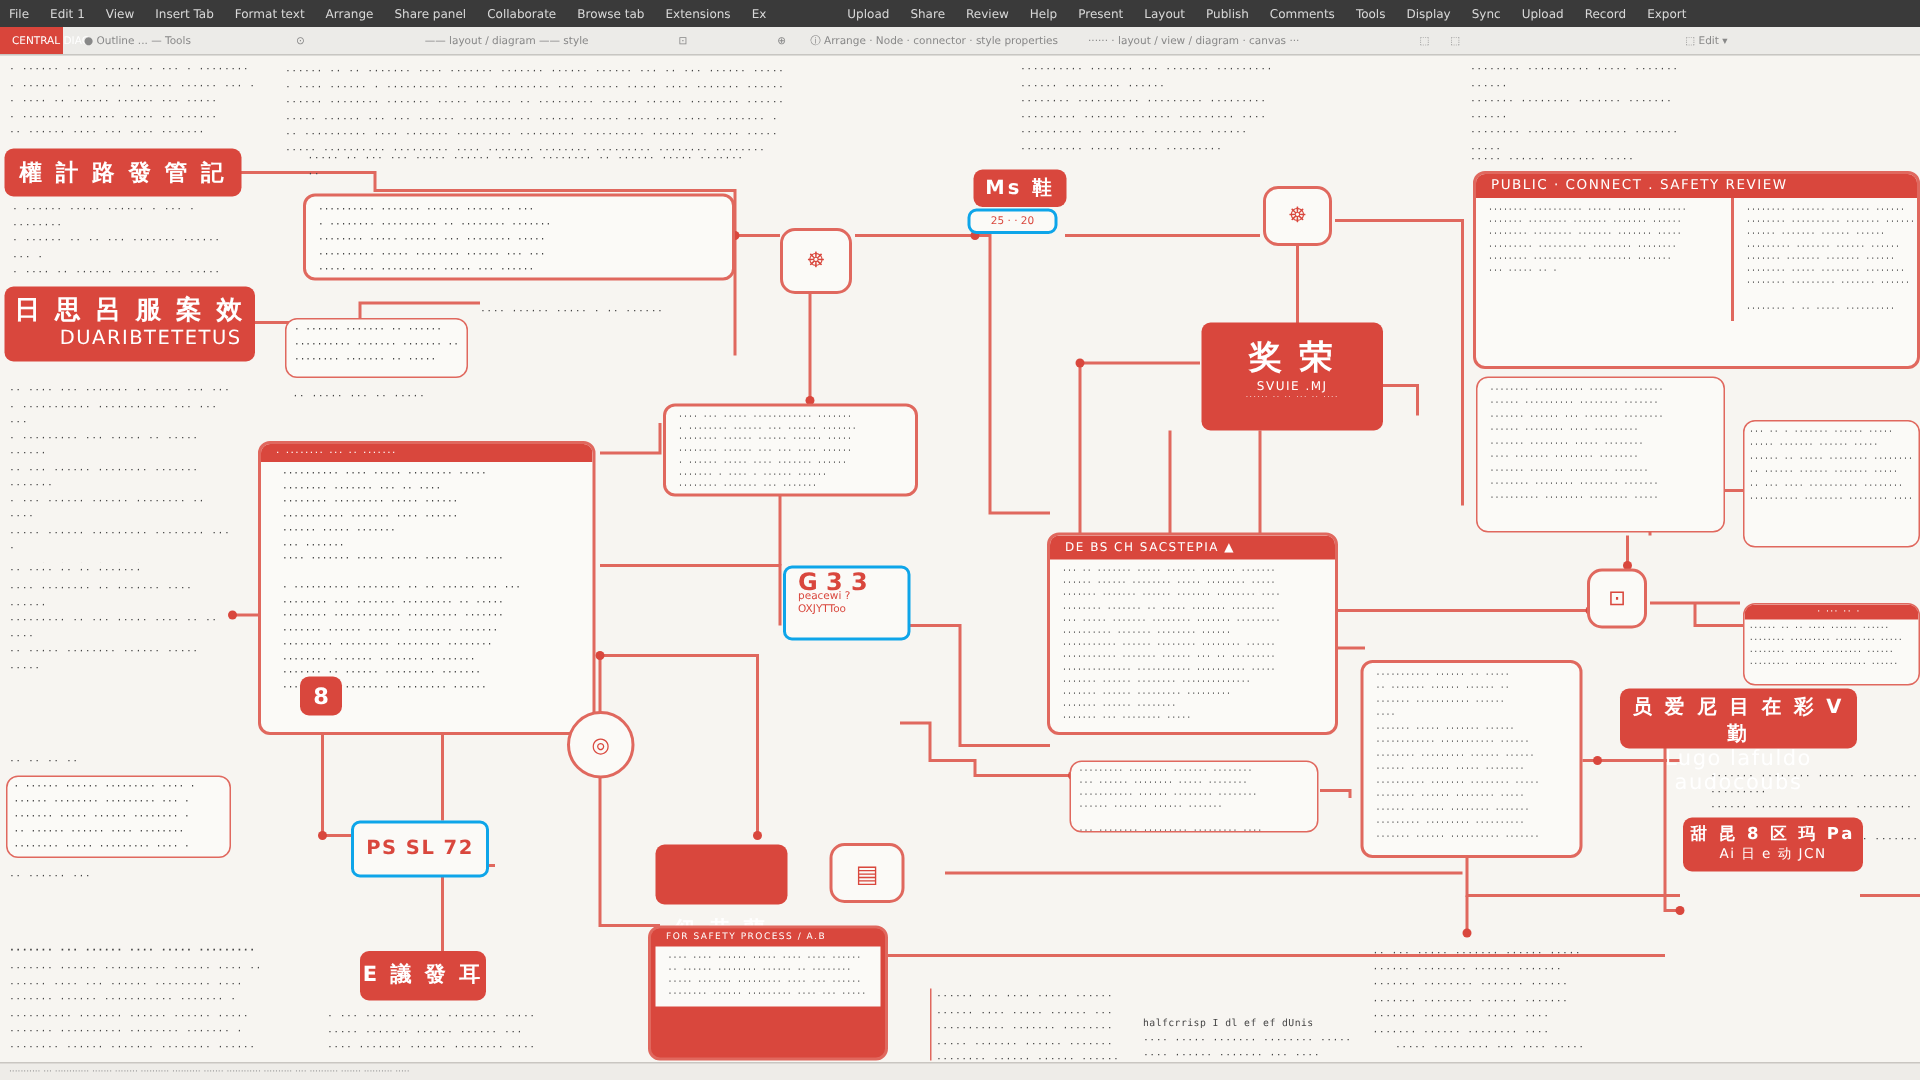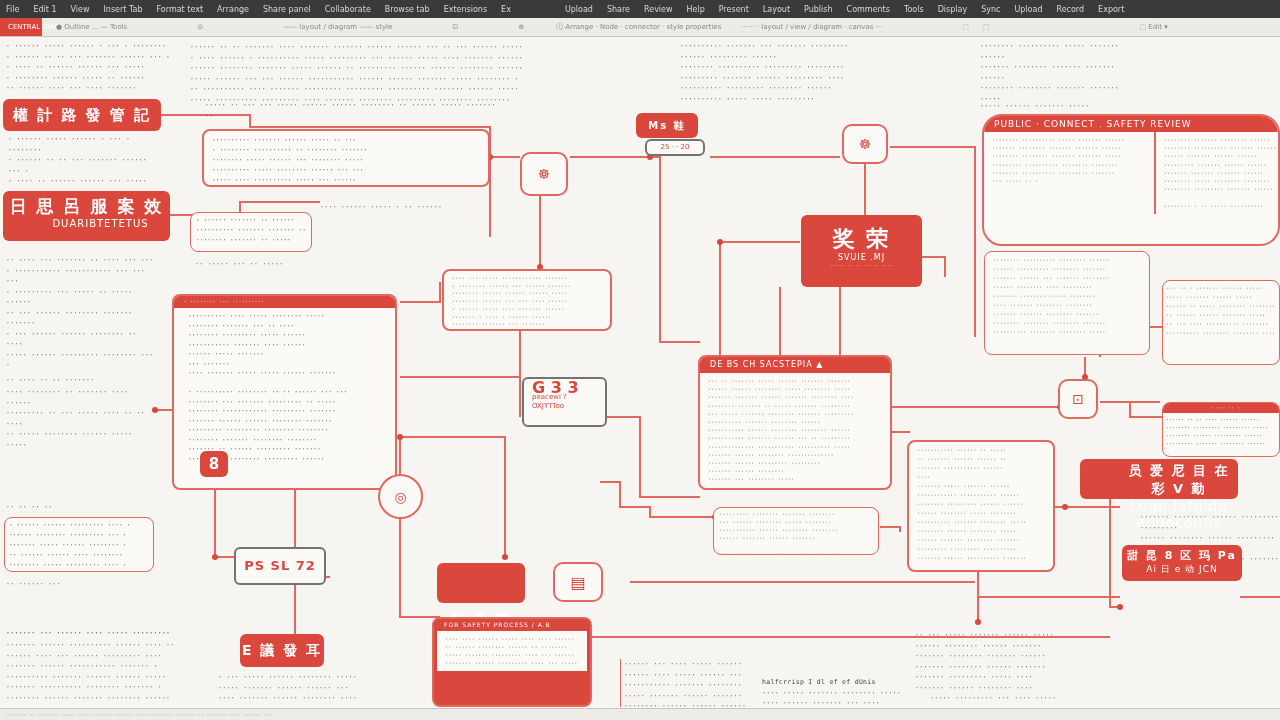--- a/index.html
+++ b/index.html
@@ -11,21 +11,21 @@
   .canvas{position:absolute;left:0;top:37px;width:1280px;height:673px;}
   .bottombar{position:absolute;left:0;top:708px;width:1280px;height:12px;background:#eeece8;border-top:1px solid #c9c6c1;font-size:6px;color:#999;overflow:hidden;white-space:nowrap;line-height:12px;padding-left:6px;}
   svg.wires{position:absolute;left:0;top:0;}
   .txt{position:absolute;font-size:6.5px;line-height:10.5px;color:#444;letter-spacing:0.3px;white-space:pre-line;overflow:hidden;font-family:"DejaVu Sans Mono",monospace;}
   .box{position:absolute;border:2px solid #e0685e;border-radius:8px;background:#fbfaf7;box-sizing:border-box;overflow:hidden;}
   .box .hd{background:#d9473d;color:#fff;font-size:9px;height:16px;line-height:16px;padding-left:10px;letter-spacing:1px;white-space:nowrap;overflow:hidden;}
   .box .bd{font-size:6.3px;line-height:10px;color:#444;padding:4px 8px;white-space:pre-line;font-family:"DejaVu Sans Mono",monospace;}
   .pill{position:absolute;background:#d9473d;color:#fff;border-radius:6px;text-align:center;box-sizing:border-box;font-weight:bold;letter-spacing:2px;}
   .pill .l1{display:block;}
   .pill .l2{display:block;font-weight:normal;letter-spacing:1px;}
-  .outline-pill{position:absolute;border:2px solid #737373;border-radius:6px;color:#d9473d;text-align:center;background:#fbfaf7;box-sizing:border-box;font-weight:bold;}
+  .outline-pill{position:absolute;border:2px solid #0ea5e9;border-radius:6px;color:#d9473d;text-align:center;background:#fbfaf7;box-sizing:border-box;font-weight:bold;}
   .node{position:absolute;border:2px solid #e0685e;border-radius:10px;background:#fbfaf7;box-sizing:border-box;display:flex;align-items:center;justify-content:center;color:#d9473d;font-size:14px;}
 </style>
 </head>
 <body>
 
 <div class="topbar">
   <span>File</span>
   <span>Edit 1</span>
   <span>View</span>
   <span>Insert Tab</span>
@@ -52,21 +52,21 @@
   <span>Export</span>
 </div>
 
 <div class="toolbar">
   <div class="tab-active">CENTRAL DIAG</div>
   <span>● Outline ...  —  Tools</span>
   <span style="margin-left:70px">⊙</span>
   <span style="margin-left:80px">—— layout /  diagram  ——  style</span>
   <span style="margin-left:60px">⊡</span>
   <span style="margin-left:60px">⊕</span>
-  <span style="margin-left:32px">ⓘ  Arrange  ·  Node  ·  connector  ·  style  properties</span>
+  <span style="margin-left:16px">ⓘ  Arrange  ·  Node  ·  connector  ·  style  properties</span>
   <span style="margin-left:20px">······  ·  layout  /  view  /  diagram  ·  canvas  ···</span>
   <span style="margin-left:80px">⬚</span>
   <span>⬚</span>
   <span style="margin-left:150px">⬚  Edit ▾</span>
 </div>
 
 <div class="canvas">
   <svg class="wires" width="1280" height="673">
     <g stroke="#e0685e" stroke-width="2" fill="none">
       <path d="M160 78 L250 78 L250 90 L490 90 L490 200"></path>
@@ -141,21 +141,21 @@
     <span class="l1">權 計 路 發 管 記</span>
   </div>
   <div class="txt" style="left:8px;top:97px;width:145px;height:52px;">· ······ ····· ······ · ··· · ········
 · ······ ·· ·· ··· ······· ······ ··· ·
 · ···· ·· ······ ······ ··· ·····
 · ········ ······ ····· ·· ······
 ·· ······ ···· ··· ···· ·······</div>
 
   <div class="pill" style="left:3px;top:154px;width:167px;height:50px;padding-top:4px;">
     <span class="l1" style="font-size:17px;">日 思 呂 服 案 效</span>
-    <span class="l2" style="font-size:10px;margin-left:28px;">DUARIBTETETUS</span>
+    <span class="l2" style="font-size:13px;margin-left:28px;">DUARIBTETETUS</span>
   </div>
 
   <div class="txt" style="left:6px;top:218px;width:150px;height:120px;">·· ···· ··· ······· ·· ···· ··· ···
 · ··········· ··········· ··· ··· ···
 · ········· ··· ····· ·· ····· ······
 ·· ··· ······ ········ ······· ·······
 · ··· ······ ······ ········ ·· ····
 ····· ······ ········· ········ ··· ·
 · ······· ········· ··· ·· ··· ······
 · ········ ······ ··· ······ ····· ·
@@ -244,21 +244,21 @@
     <span style="display:block;font-size:7px;font-weight:normal;white-space:pre-line;line-height:9px;">peacewi ?
 OXJYTToo</span>
   </div>
 
   <div class="pill" style="left:801px;top:178px;width:121px;height:72px;padding-top:10px;">
     <span class="l1" style="font-size:22px;line-height:28px;">奖 荣</span>
     <span class="l2" style="font-size:8px;">SVUIE .MJ</span>
     <span class="l2" style="font-size:5px;">······ ·· ·· ··· ·· ····</span>
   </div>
 
-  <div class="pill" style="left:636px;top:76px;width:62px;height:25px;line-height:25px;font-size:10px;">
+  <div class="pill" style="left:649px;top:76px;width:62px;height:25px;line-height:25px;font-size:13px;">
     <span>Ms 鞋</span>
   </div>
   <div class="outline-pill" style="left:645px;top:102px;width:60px;height:17px;line-height:13px;font-size:7px;font-weight:normal;">25 · · 20</div>
 
   <div class="box" style="left:698px;top:318px;width:194px;height:135px;">
     <div class="hd" style="font-size:8px;">DE BS CH SACSTEPIA  ▲</div>
     <div class="bd" style="font-size:5.5px;line-height:8.2px;">··· ·· ······· ····· ······ ······· ·······
 ······ ······ ········ ····· ········ ·····
 ······· ······· ······ ······· ········ ····
 ········ ······· ·· ····· ······· ·········
@@ -288,21 +288,21 @@
 ········ ·········· ········· ·········
 ········· ······· ······ ········· ····
 ·········· ········· ········ ······
 ·········· ····· ····· ·········</div>
   <div class="txt" style="left:980px;top:4px;width:140px;height:60px;">········ ·········· ····· ······· ······
 ······· ········ ······· ······· ······
 ········ ········ ······· ······· ·····
 ········· ·········· ········ ········
 ········ ·········· ········· ·······
 ··· ····· ·· ·</div>
-  <div class="box" style="left:982px;top:77px;width:298px;height:132px;border-radius:20px;">
+  <div class="box" style="left:982px;top:77px;width:298px;height:132px;">
     <div class="hd">PUBLIC · CONNECT . SAFETY REVIEW</div>
     <div class="bd" style="position:absolute;left:0;top:16px;width:165px;font-size:5.5px;line-height:8.2px;">········ ·········· ····· ······· ······
 ······· ········ ······· ······· ······
 ········ ········ ······· ······· ·····
 ········· ·········· ········ ········
 ········ ·········· ········· ·······
 ··· ····· ·· ·</div>
     <div class="bd" style="position:absolute;left:170px;top:16px;width:125px;font-size:5.5px;line-height:8.2px;border-left:2px solid #e0685e;">········ ······· ········ ······
 ········ ·········· ······· ······
 ······ ······· ······ ······
@@ -336,21 +336,21 @@
   </div>
 
   <div class="box" style="left:1162px;top:365px;width:118px;height:55px;border-width:1px;">
     <div class="hd" style="height:10px;line-height:10px;font-size:6px;text-align:center;">· ··· ·· ·</div>
     <div class="bd" style="font-size:5px;line-height:8px;padding:2px 3px;">······ ·· ·· ···· ······ ······
 ········ ········· ········· ·····
 ········ ······ ········· ······
 ········· ······· ········ ······</div>
   </div>
 
-  <div class="pill" style="left:1080px;top:422px;width:158px;height:40px;padding-top:3px;padding-left:40px;">
+  <div class="pill" style="left:1080px;top:422px;width:158px;height:40px;padding-top:3px;">
     <span class="l1" style="font-size:13px;">员 爱 尼 目 在 彩 V 勤</span>
     <span class="l2" style="font-size:14px;">Lugo lafuldo audocoubs</span>
   </div>
   <div class="txt" style="left:1140px;top:475px;width:140px;height:60px;">······· ········ ······ ········· ·········
 ······ ········ ······ ········· ·······
 ········ ······· ········ ······· ·····
 ········ ······· ······· ········ ·····
 ········· ······· ······· ········ ····
 ······ ·········· ······ ·········
 ··· ········ ······ ·········</div>

